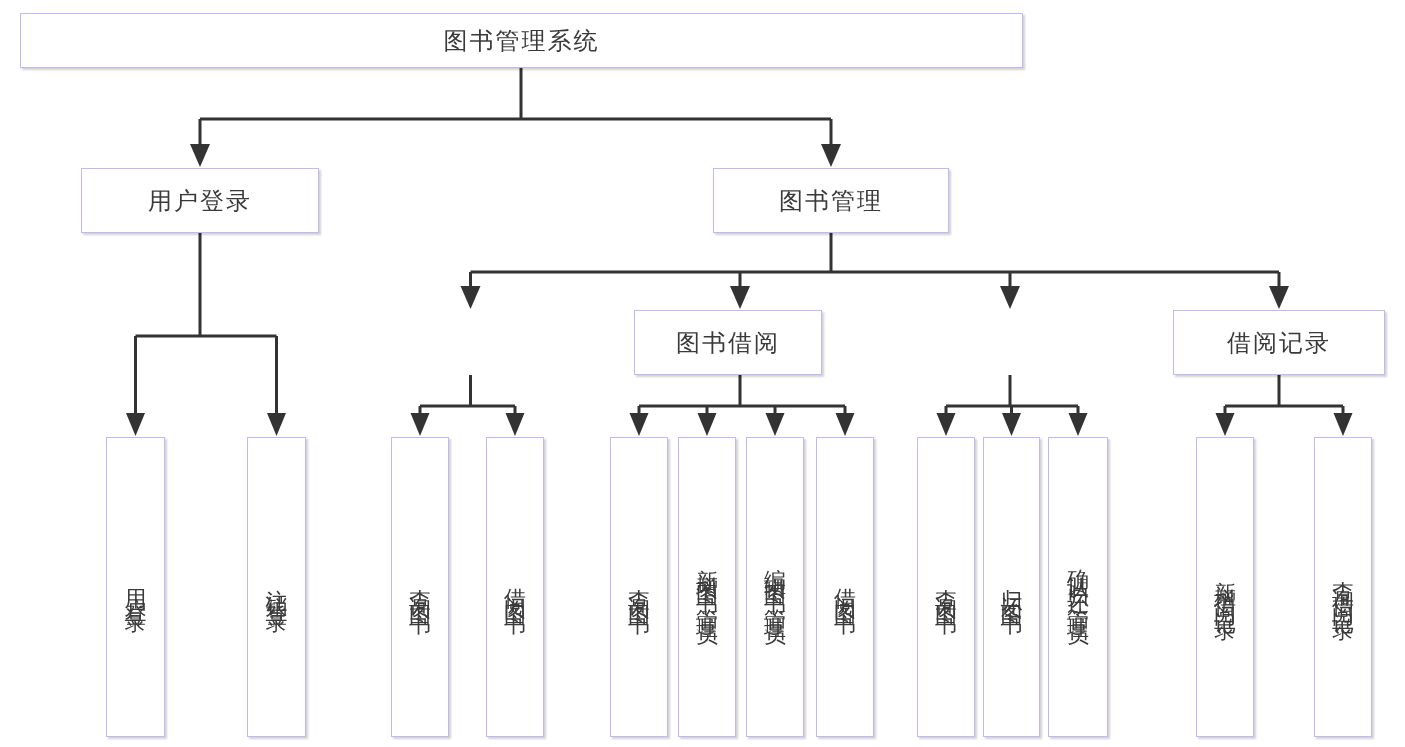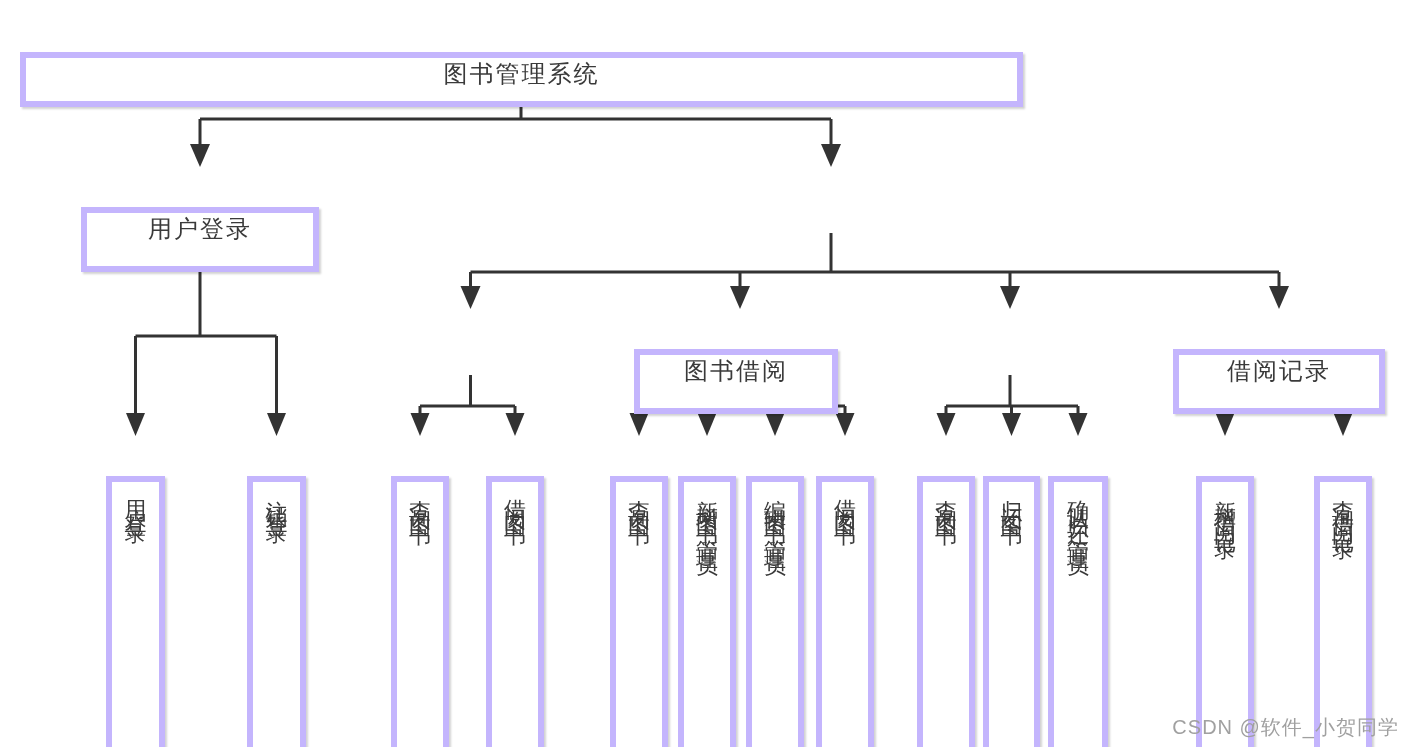--- a/index.html
+++ b/index.html
@@ -17,27 +17,27 @@
   }
   .connectors {
     position: absolute;
     left: 0;
     top: 0;
     z-index: 1;
   }
   .box {
     position: absolute;
     box-sizing: border-box;
-    border: 6px solid #c4b5fd;
+    border: 1px solid #c4b5fd;
     background: #ffffff;
     display: flex;
+    align-items: center;
     justify-content: center;
     z-index: 2;
     box-shadow: 2px 2px 2px rgba(0,0,0,0.18);
-    margin-top: 39px;
   }
   .box.h span {
     font-size: 24px;
     letter-spacing: 2px;
     color: #3a3a3a;
     white-space: nowrap;
   }
   .box.v span {
     writing-mode: vertical-rl;
     text-orientation: mixed;
@@ -96,22 +96,25 @@
     </g>
   </svg>
 
   <div class="box h" style="left:20px;top:13px;width:1003px;height:55px">
     <span>图书管理系统</span>
   </div>
 
   <div class="box h" style="left:81px;top:168px;width:238px;height:65px">
     <span>用户登录</span>
   </div>
+  <div class="box h" style="left:713px;top:168px;width:236px;height:65px">
+    <span>图书管理</span>
+  </div>
 
-  <div class="box h" style="left:634px;top:310px;width:204px;height:65px">
+  <div class="box h" style="left:634px;top:310px;width:188px;height:65px">
     <span>图书借阅</span>
   </div>
   <div class="box h" style="left:1173px;top:310px;width:212px;height:65px">
     <span>借阅记录</span>
   </div>
 
   <div class="box v" style="left:106px;top:437px;width:59px;height:300px">
     <span>用户登录</span>
   </div>
   <div class="box v" style="left:247px;top:437px;width:59px;height:300px">
@@ -148,15 +151,14 @@
     <span>确认归还（管理员）</span>
   </div>
 
   <div class="box v" style="left:1196px;top:437px;width:58px;height:300px">
     <span>新增借阅记录</span>
   </div>
   <div class="box v" style="left:1314px;top:437px;width:58px;height:300px">
     <span>查询借阅记录</span>
   </div>
 
-  <div class="watermark">CSDN @软件_小贺同学</div>
 
 </div>
 
 </body></html>

